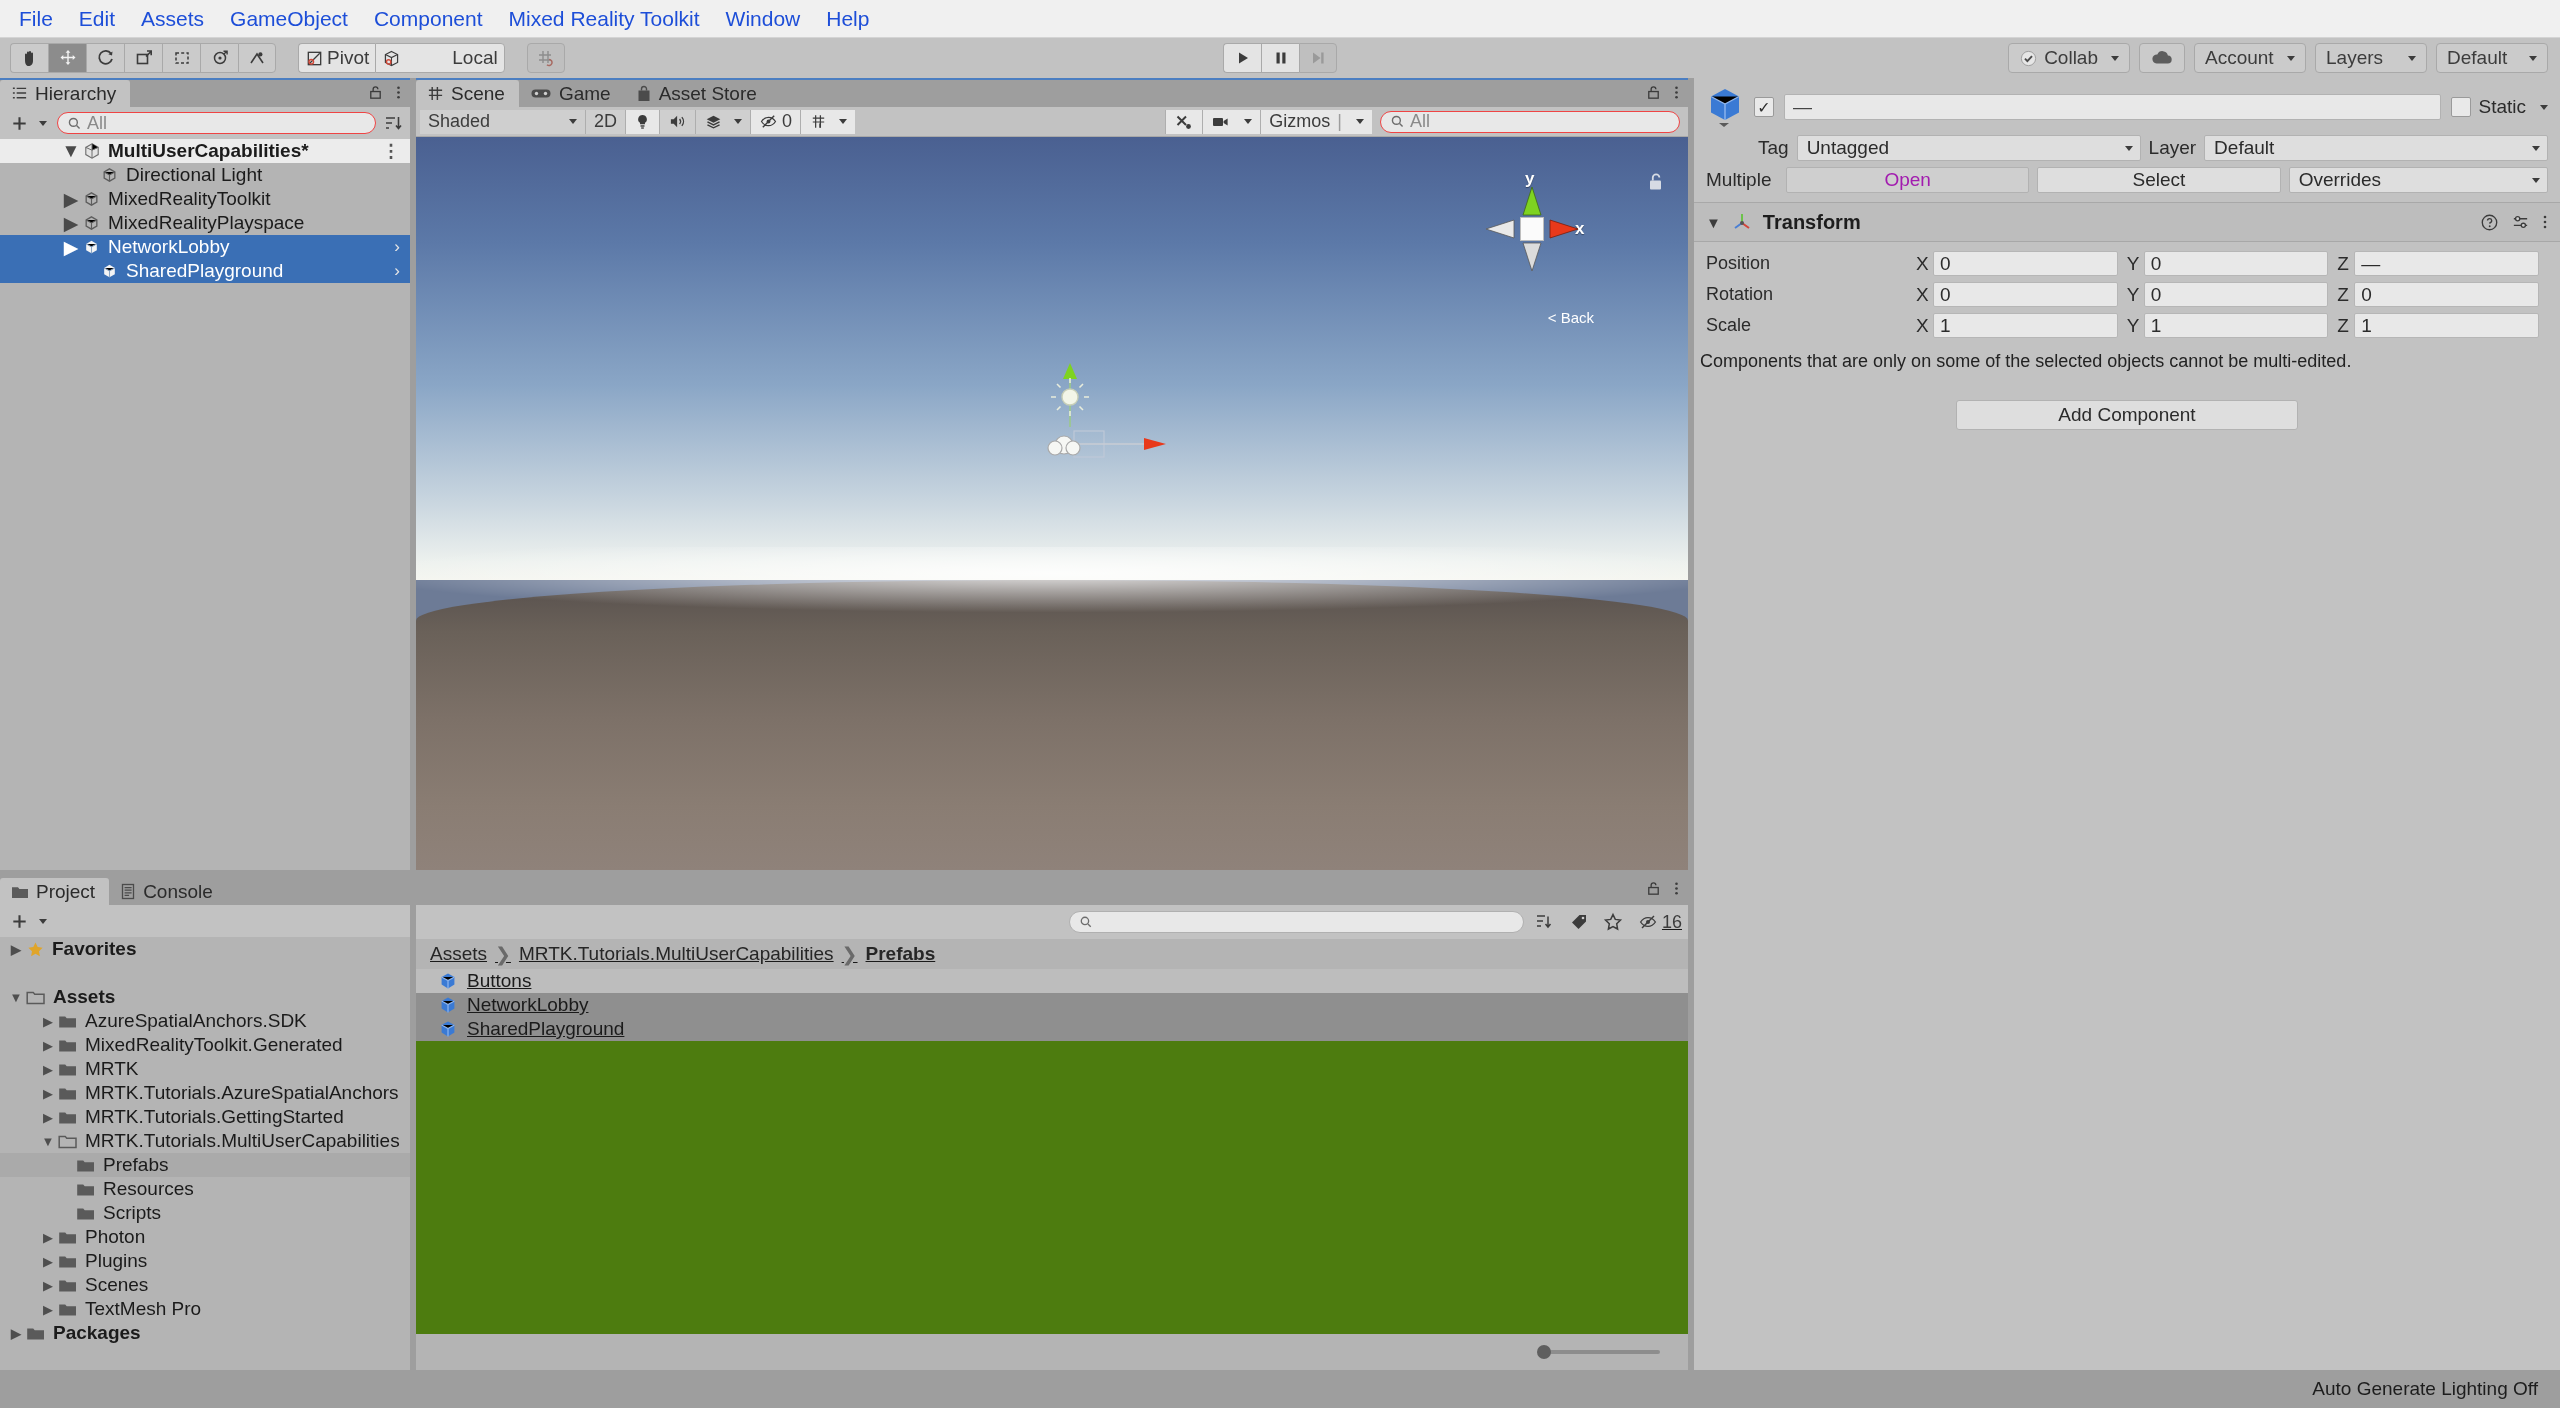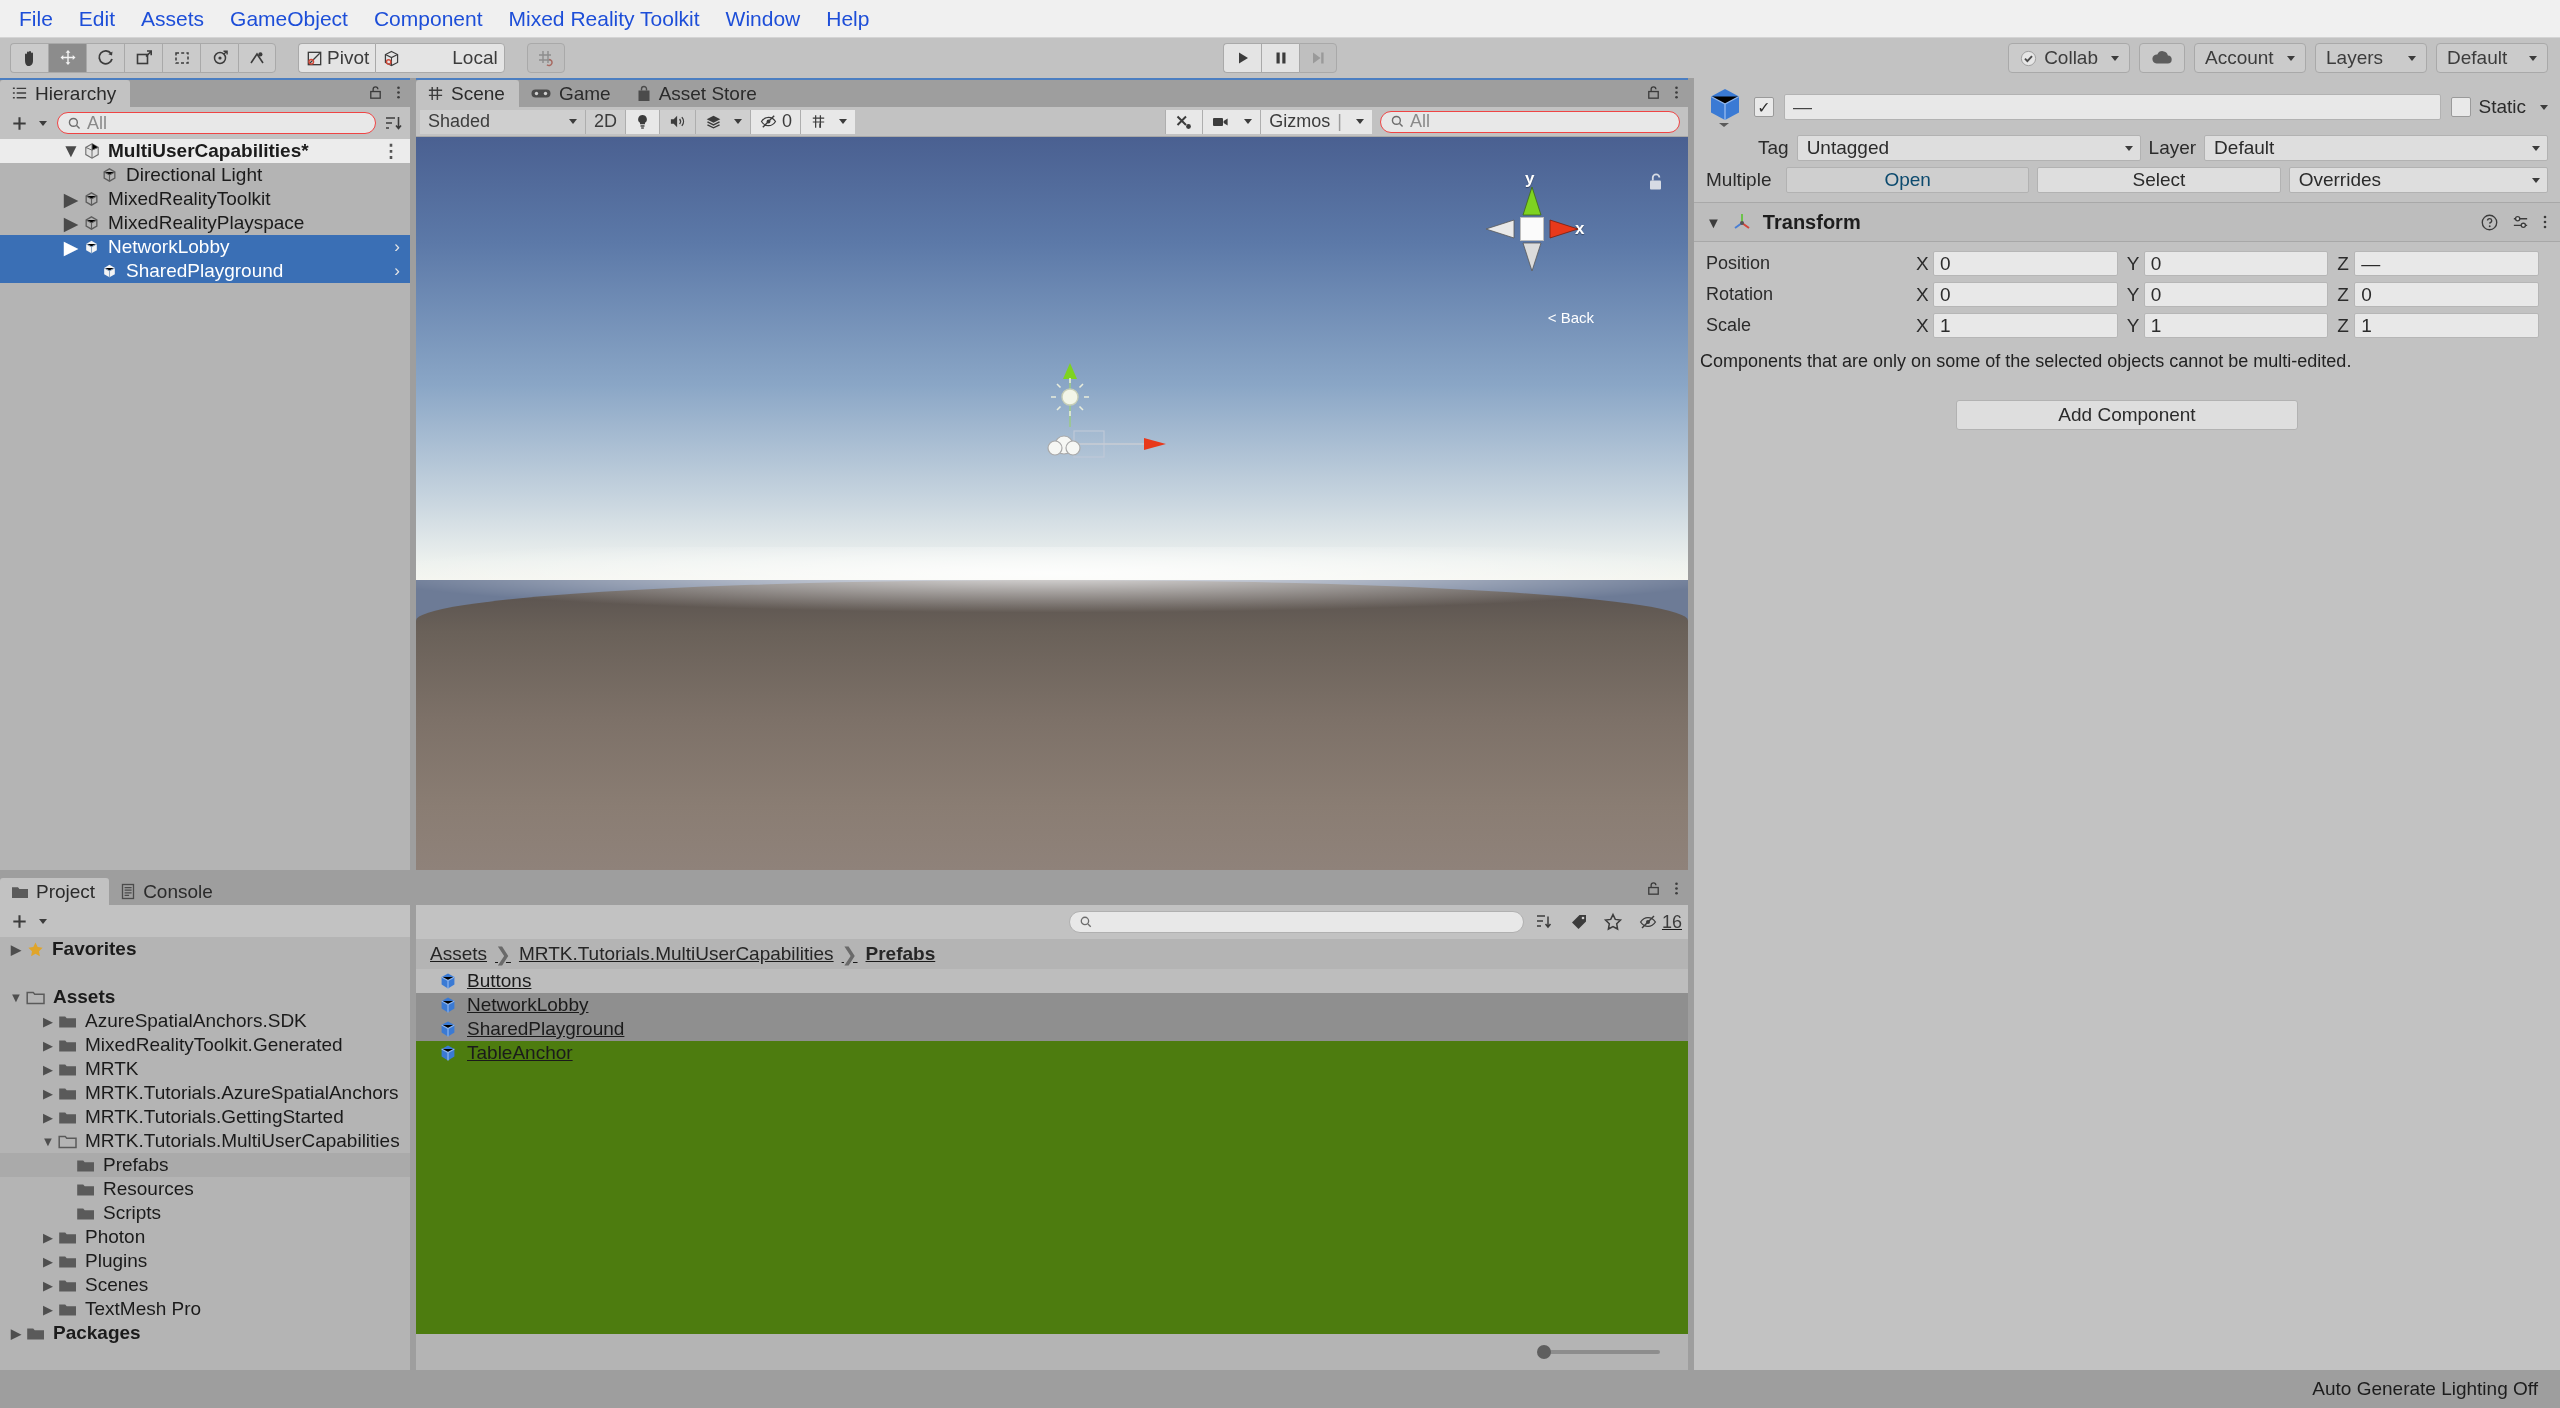--- a/index.html
+++ b/index.html
@@ -190,21 +190,21 @@
   .ilabel { font-size:19px; color:#2b2b2b; white-space:nowrap; }
   .dropdown {
     height:26px; background:#dedede; border:1px solid #b2b2b2; border-radius:2px;
     display:flex; align-items:center; justify-content:space-between; padding:0 7px 0 9px;
     font-size:19px; color:#2b2b2b; min-width:0;
   }
   .btn-flat {
     height:26px; background:#dedede; border:1px solid #b2b2b2; border-radius:2px;
     display:flex; align-items:center; justify-content:center; font-size:19px; color:#2b2b2b;
   }
-  .btn-flat.disabled { color:#0c4a6e; background:#cfcfcf; }
+  .btn-flat.disabled { color:#a21caf; background:#cfcfcf; }
 
   .comp-header {
     display:flex; align-items:center; gap:9px; padding:7px 12px;
     background:#bdbdbd; border-top:1px solid #a8a8a8; border-bottom:1px solid #a8a8a8; margin-top:6px;
     position:relative;
   }
   .comp-title { font-size:20px; font-weight:bold; color:#1d1d1d; }
   .comp-hdr-icons { position:absolute; right:12px; display:flex; align-items:center; gap:12px; color:#3c3c3c; font-size:18px; }
 
   .vec-row { display:flex; align-items:center; padding:3px 12px; gap:0; }
@@ -876,27 +876,20 @@
               <path d="M3.6 6L10 9.6l6.4-3.6M10 9.6v7.8" stroke="#8fb6ee" stroke-width="1.2"></path>
             </svg>
             <span>NetworkLobby</span>
           </div>
           <div class="arow sel">
             <svg width="20" height="20" viewBox="0 0 20 20">
               <path d="M10 2.6l6.4 3.4v7.6L10 17.4 3.6 13.6V6z" fill="#3a7ad4"></path>
               <path d="M3.6 6L10 9.6l6.4-3.6M10 9.6v7.8" stroke="#8fb6ee" stroke-width="1.2"></path>
             </svg>
             <span>SharedPlayground</span>
-          </div>
-          <div class="arow">
-            <svg width="20" height="20" viewBox="0 0 20 20">
-              <path d="M10 2.6l6.4 3.4v7.6L10 17.4 3.6 13.6V6z" fill="#3a7ad4"></path>
-              <path d="M3.6 6L10 9.6l6.4-3.6M10 9.6v7.8" stroke="#8fb6ee" stroke-width="1.2"></path>
-            </svg>
-            <span>TableAnchor</span>
           </div>
         </div>
 
         <div class="proj-footer">
           <div class="slider">
             <div class="knob"></div>
           </div>
         </div>
       </div>
     </div>

